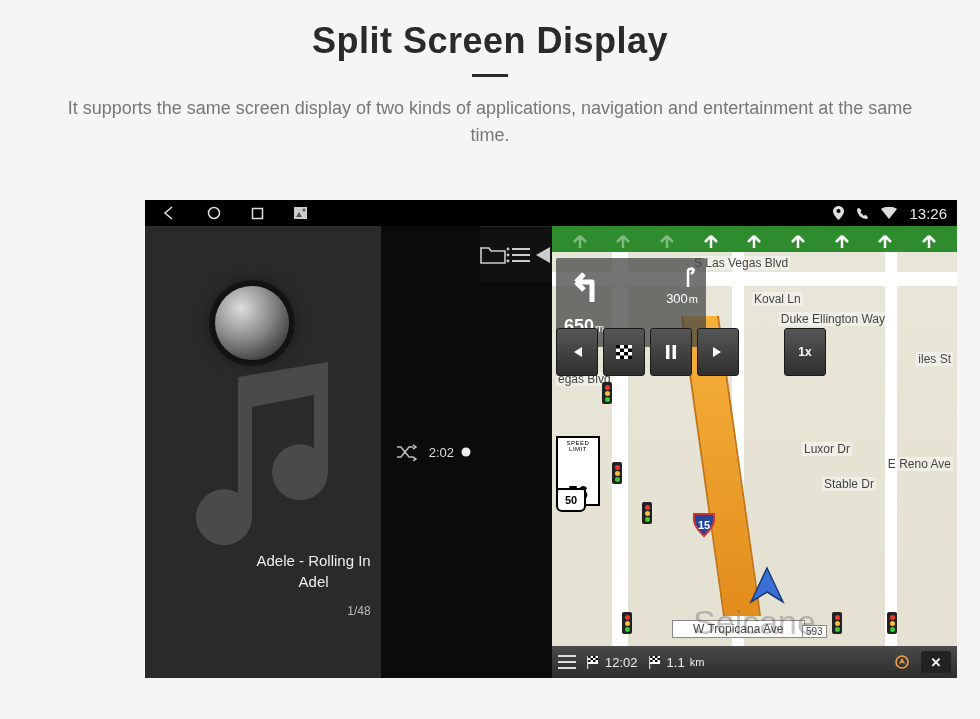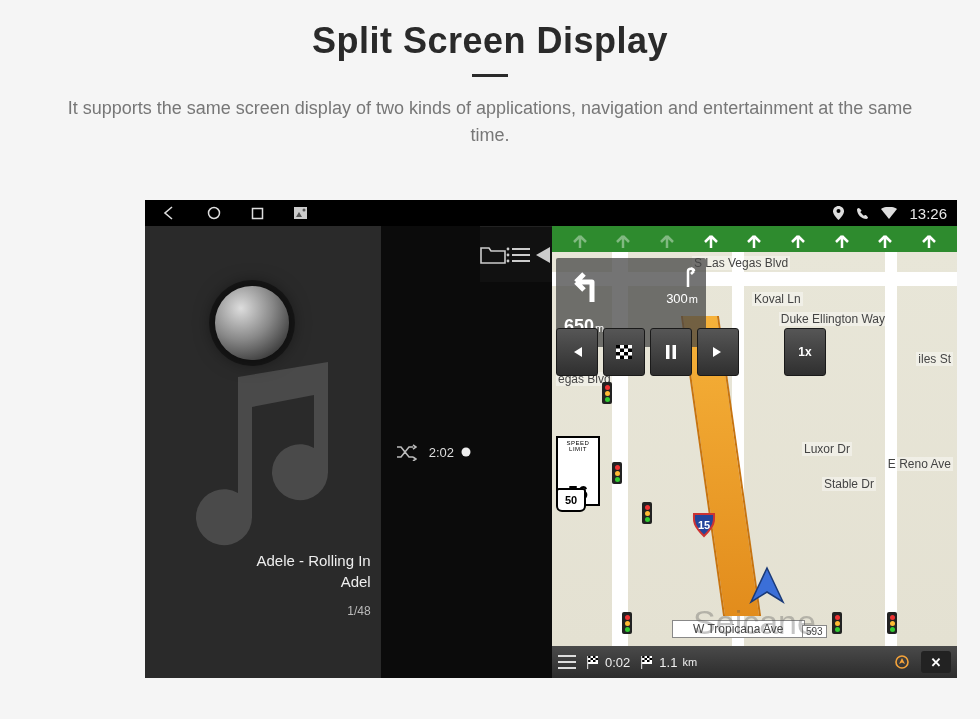--- a/index.html
+++ b/index.html
@@ -91,21 +91,21 @@
   }
   .track-meta {
     position: absolute;
     right: 10px;
     bottom: 60px;
     text-align: right;
     font-size: 15px;
     color: #eee;
   }
   .track-title { white-space: nowrap; }
-  .track-artist { margin-top: 4px; font-size: 15px; }
+  .track-artist { margin-top: 4px; font-size: 15px; text-align: center; }
   .track-count { margin-top: 14px; font-size: 12px; color: #bbb; }
   .progress-row {
     display: flex;
     align-items: center;
     padding: 10px 14px;
     gap: 12px;
     background: #0b0b0b;
   }
   .shuffle { color: #aaa; }
   .time { font-size: 13px; color: #ddd; }
@@ -524,21 +524,21 @@
                 <rect x="2" y="1" width="10" height="8" fill="#fff"></rect>
                 <rect x="2" y="1" width="2.5" height="2" fill="#000"></rect>
                 <rect x="7" y="1" width="2.5" height="2" fill="#000"></rect>
                 <rect x="4.5" y="3" width="2.5" height="2" fill="#000"></rect>
                 <rect x="9.5" y="3" width="2.5" height="2" fill="#000"></rect>
                 <rect x="2" y="5" width="2.5" height="2" fill="#000"></rect>
                 <rect x="7" y="5" width="2.5" height="2" fill="#000"></rect>
                 <rect x="1" y="1" width="1.2" height="13" fill="#ccc"></rect>
               </svg>
           </span>
-          <span>0:02</span>
+          <span>12:02</span>
         </div>
         <div class="grp">
           <span class="icon">
             <svg width="14" height="14" viewBox="0 0 14 14">
                 <rect x="2" y="1" width="10" height="8" fill="#fff"></rect>
                 <rect x="2" y="1" width="2.5" height="2" fill="#000"></rect>
                 <rect x="7" y="1" width="2.5" height="2" fill="#000"></rect>
                 <rect x="4.5" y="3" width="2.5" height="2" fill="#000"></rect>
                 <rect x="9.5" y="3" width="2.5" height="2" fill="#000"></rect>
                 <rect x="2" y="5" width="2.5" height="2" fill="#000"></rect>

